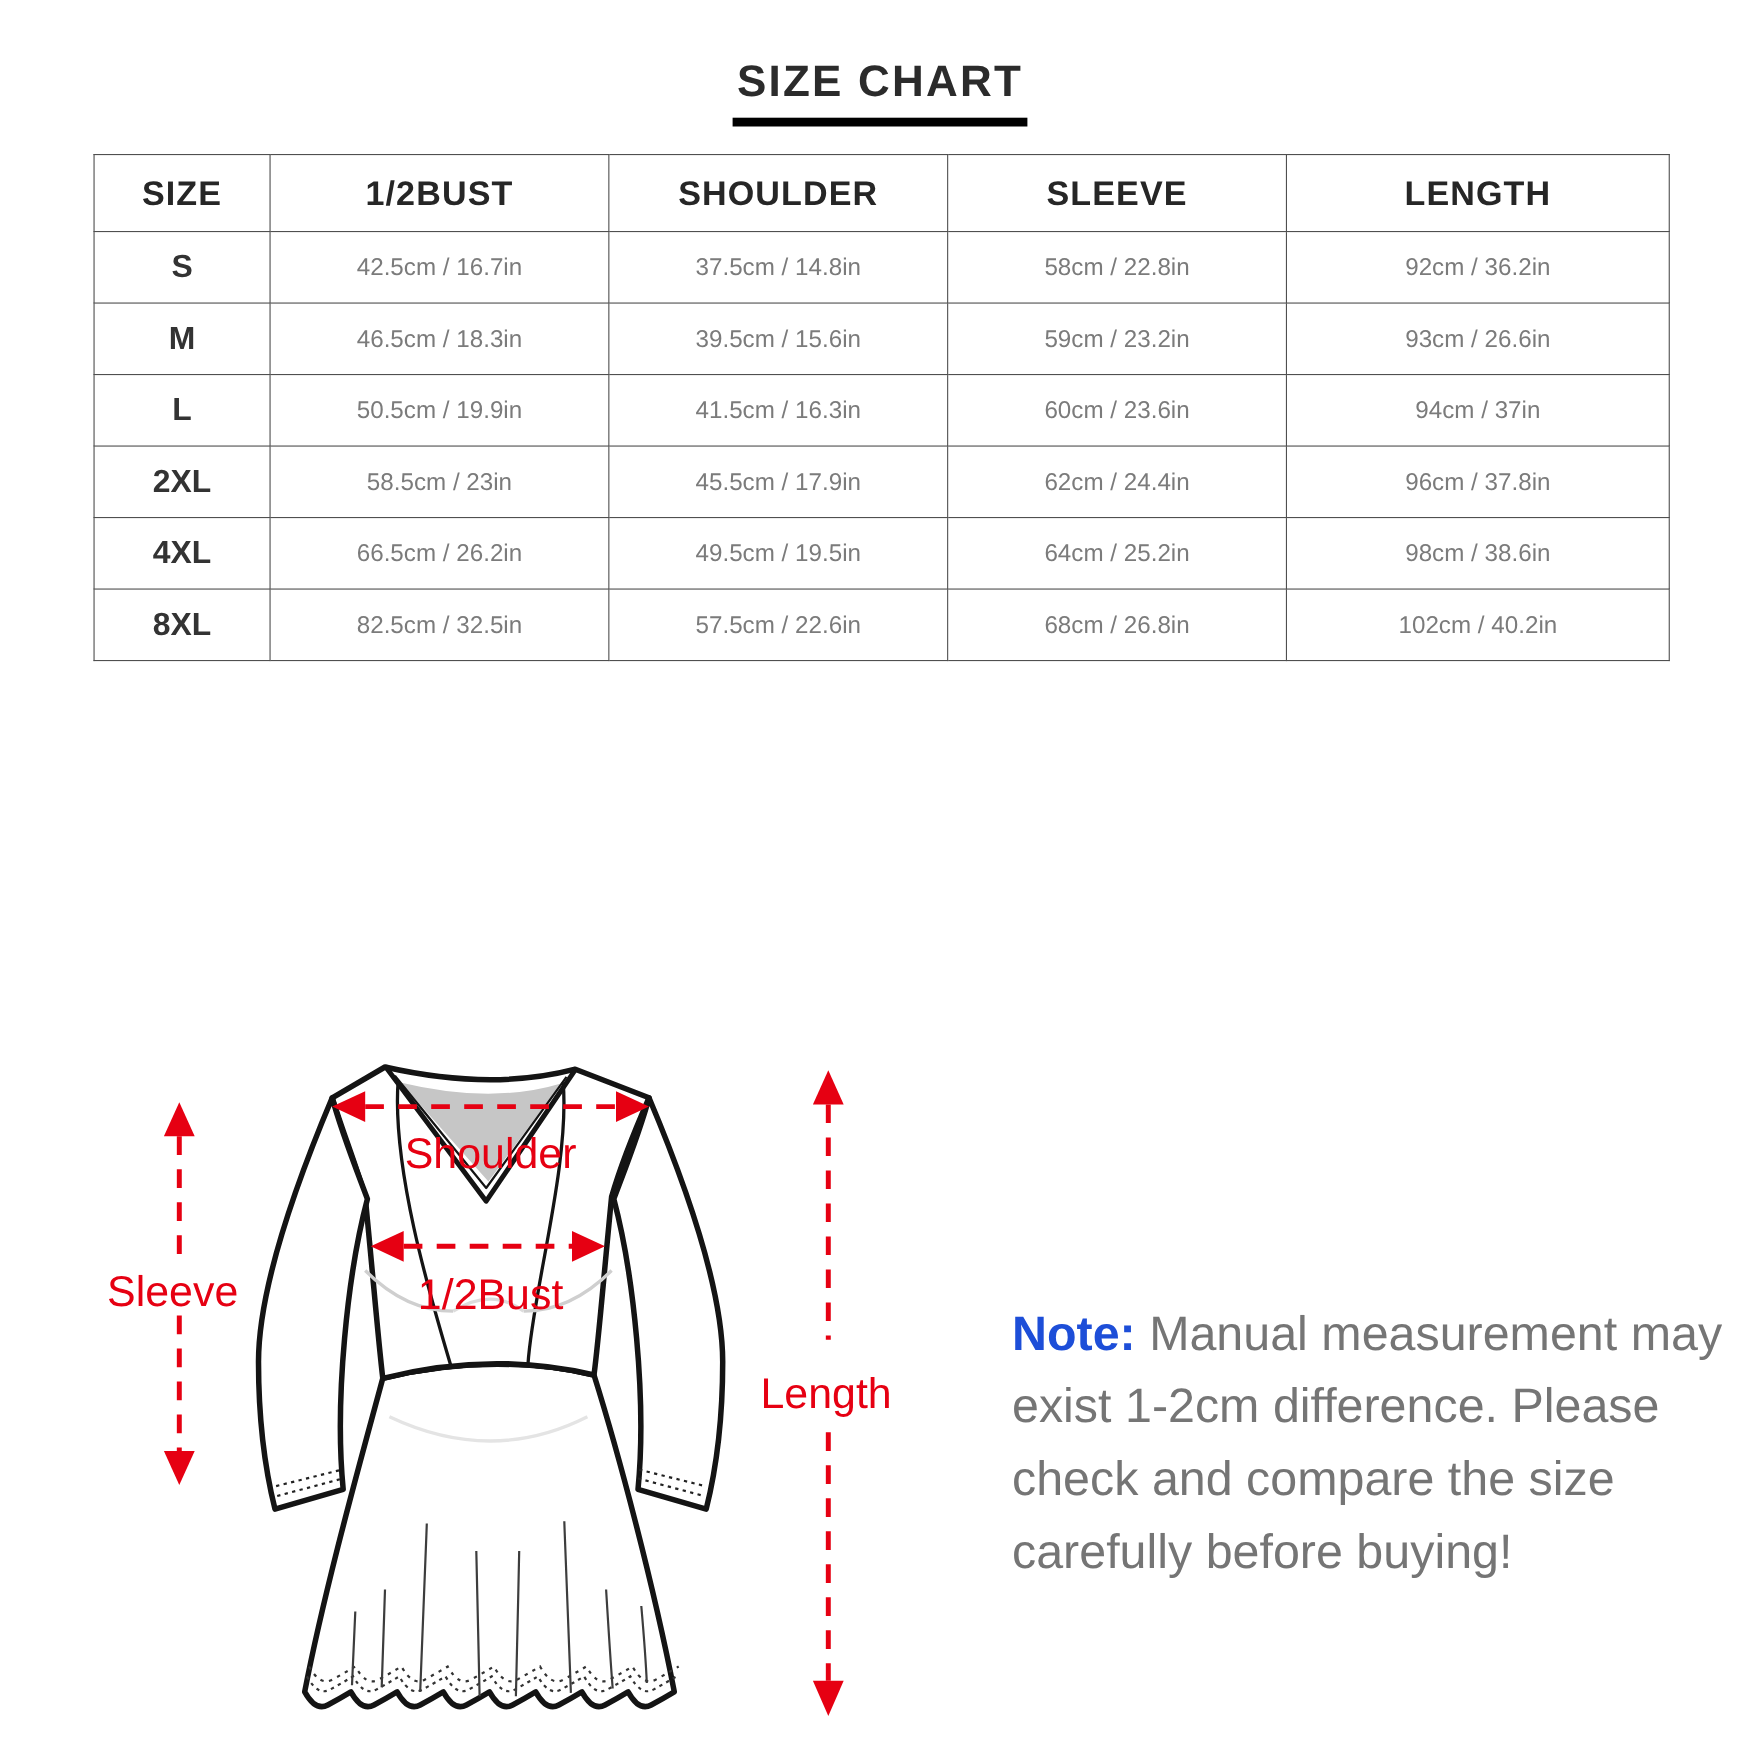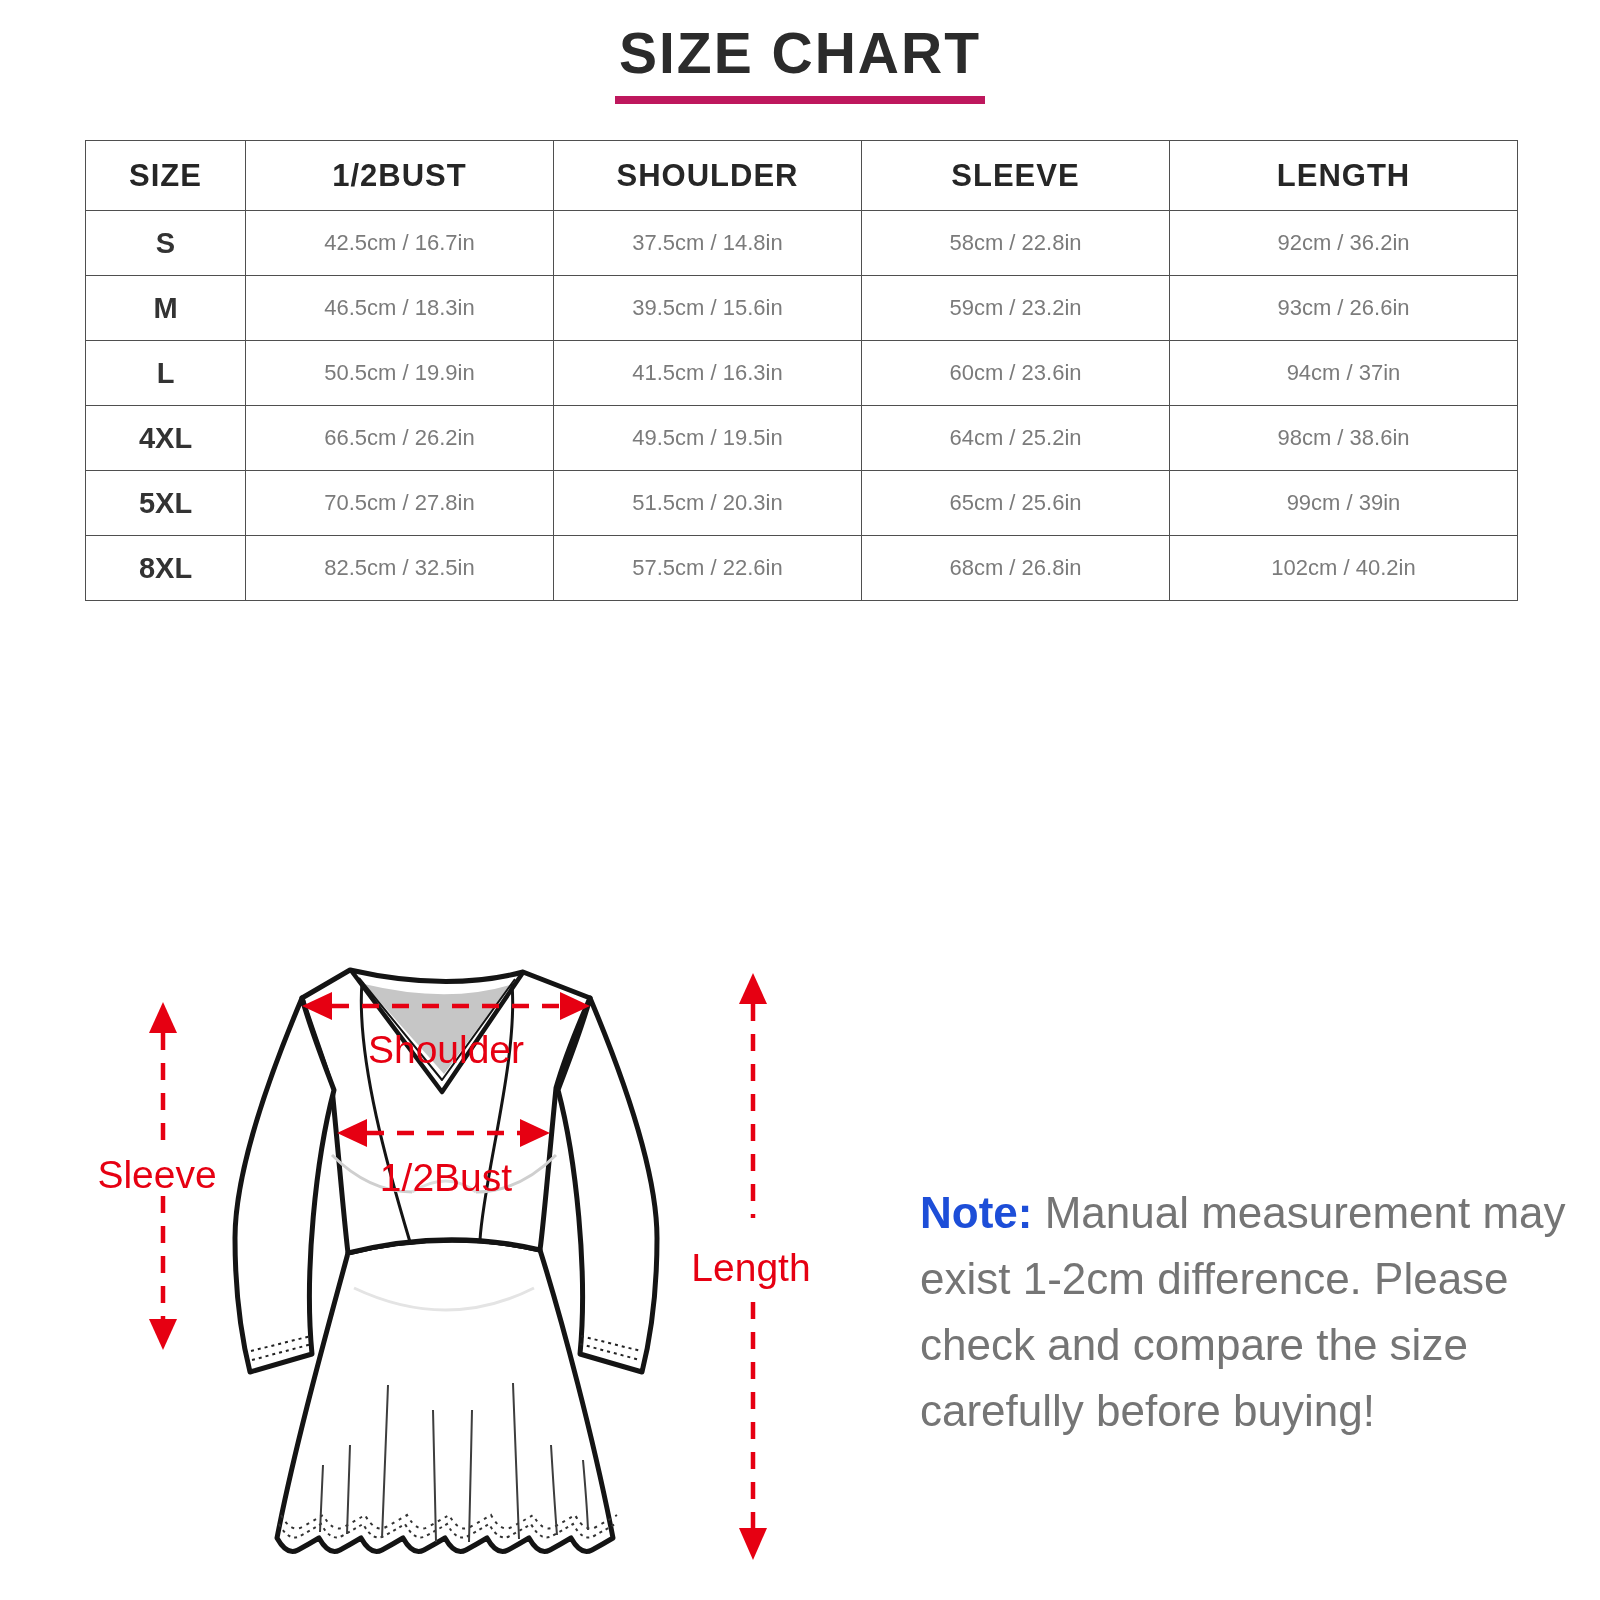--- a/index.html
+++ b/index.html
@@ -4,22 +4,22 @@
 <style>
   html,body{margin:0;padding:0;}
   body{
     width:1600px;height:1600px;position:relative;background:#ffffff;
     font-family:"Liberation Sans","DejaVu Sans",sans-serif;
     overflow:hidden;
   }
   
   .title-wrap{position:absolute;left:0;top:20px;width:1600px;text-align:center;}
   .title{
-    display:inline-block;font-size:57px;font-weight:bold;color:#2b2b2b;
-    letter-spacing:2px;padding:0 4px 10px 4px;border-bottom:8px solid #be185d;
+    display:inline-block;font-size:40px;font-weight:bold;color:#2b2b2b;
+    letter-spacing:2px;padding:0 4px 10px 4px;border-bottom:8px solid #000000;margin-top:32px;
   }
   
   .size-table{
     position:absolute;left:85px;top:140px;width:1432px;
     border-collapse:collapse;table-layout:fixed;border-radius:29px;
   }
   .size-table th,.size-table td{
     border:1px solid #4f4f4f;text-align:center;vertical-align:middle;
     padding:0;overflow:hidden;white-space:nowrap;
   }
@@ -85,32 +85,32 @@
       <td>93cm / 26.6in</td>
     </tr>
     <tr>
       <th>L</th>
       <td>50.5cm / 19.9in</td>
       <td>41.5cm / 16.3in</td>
       <td>60cm / 23.6in</td>
       <td>94cm / 37in</td>
     </tr>
     <tr>
+      <th>2XL</th>
+      <td>58.5cm / 23in</td>
+      <td>45.5cm / 17.9in</td>
+      <td>62cm / 24.4in</td>
+      <td>96cm / 37.8in</td>
+    </tr>
+    <tr>
       <th>4XL</th>
       <td>66.5cm / 26.2in</td>
       <td>49.5cm / 19.5in</td>
       <td>64cm / 25.2in</td>
       <td>98cm / 38.6in</td>
-    </tr>
-    <tr>
-      <th>5XL</th>
-      <td>70.5cm / 27.8in</td>
-      <td>51.5cm / 20.3in</td>
-      <td>65cm / 25.6in</td>
-      <td>99cm / 39in</td>
     </tr>
     <tr>
       <th>8XL</th>
       <td>82.5cm / 32.5in</td>
       <td>57.5cm / 22.6in</td>
       <td>68cm / 26.8in</td>
       <td>102cm / 40.2in</td>
     </tr>
   </tbody>
 </table>

